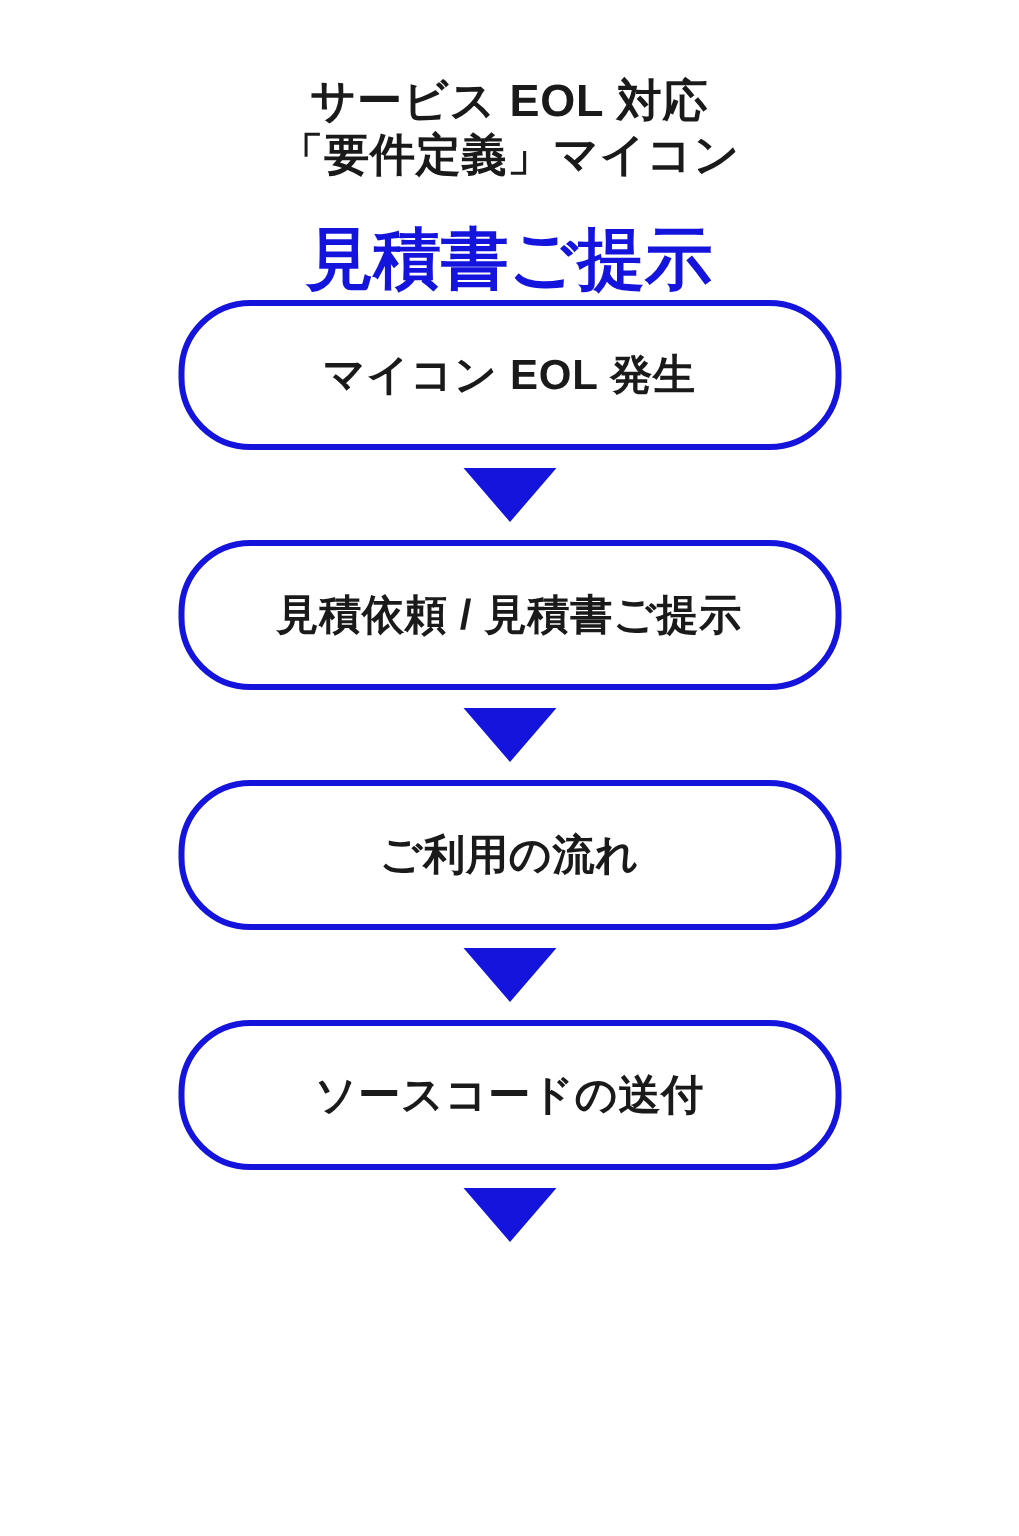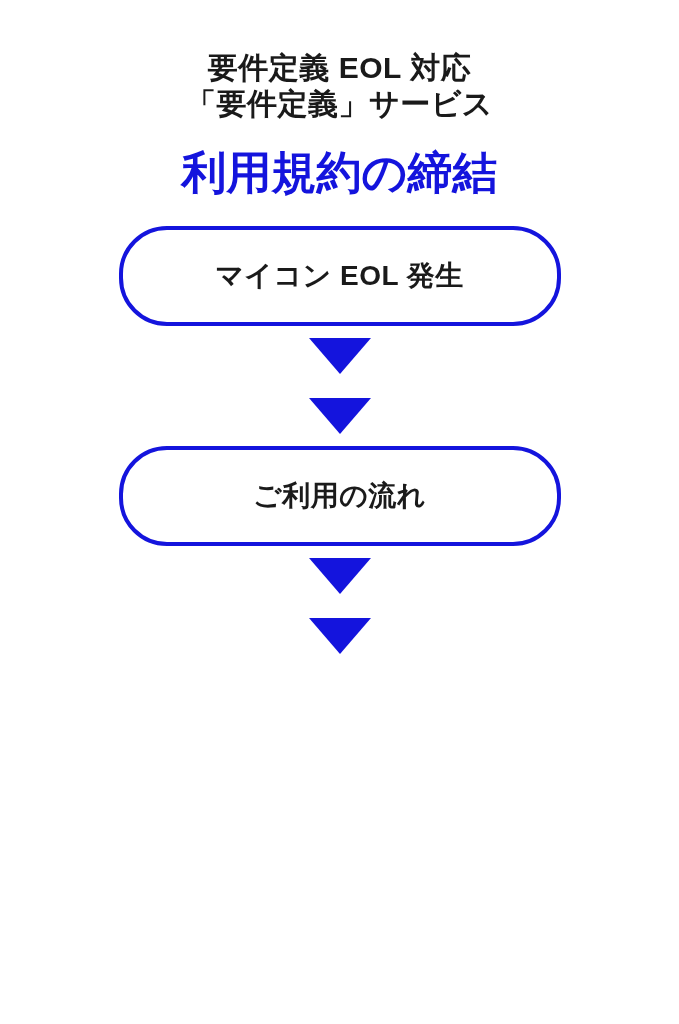--- a/index.html
+++ b/index.html
@@ -33,21 +33,20 @@
   }
   .subtitle {
     margin-top: 24px;
     font-size: 45px;
     line-height: 54px;
     font-weight: bold;
     color: var(--blue);
     text-align: center;
   }
   .flow {
-    margin-top: 26px;
     display: flex;
     flex-direction: column;
     align-items: center;
   }
   .step {
     width: 442px;
     height: 100px;
     border: 4px solid var(--blue);
     border-radius: 48px;
     background: #ffffff;
@@ -70,42 +69,48 @@
     border-right: 31px solid transparent;
     border-top: 36px solid var(--blue);
   }
 </style>
 </head>
 <body>
 
 <div class="page">
 
   <h1 class="title">
-    <span>要件定義 EOL 対応</span><br>
-    <span>「要件定義」サービス</span>
+    <span>サービス EOL 対応</span><br>
+    <span>「要件定義」マイコン</span>
   </h1>
 
-  <h2 class="subtitle">利用規約の締結</h2>
+  <h2 class="subtitle">見積書ご提示</h2>
 
   <div class="flow">
 
     <div class="step">
       <span class="step-label">マイコン EOL 発生</span>
     </div>
 
     <div class="arrow"></div>
 
+    <div class="step">
+      <span class="step-label">見積依頼 / 見積書ご提示</span>
+    </div>
 
     <div class="arrow"></div>
 
     <div class="step">
       <span class="step-label">ご利用の流れ</span>
     </div>
 
     <div class="arrow"></div>
 
+    <div class="step">
+      <span class="step-label">ソースコードの送付</span>
+    </div>
 
     <div class="arrow"></div>
 
 
   </div>
 
 </div>
 
 </body></html>

